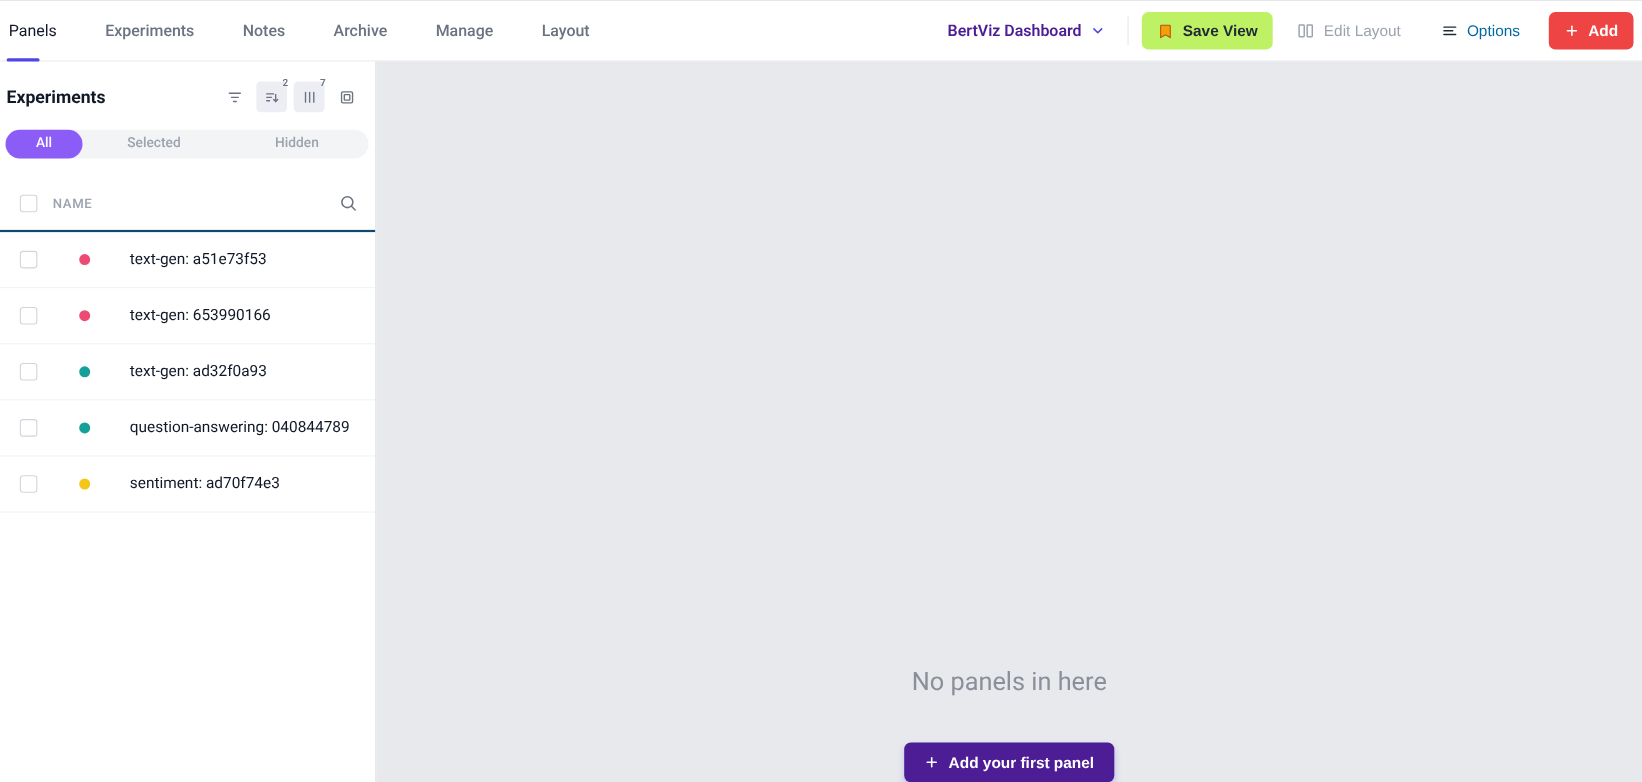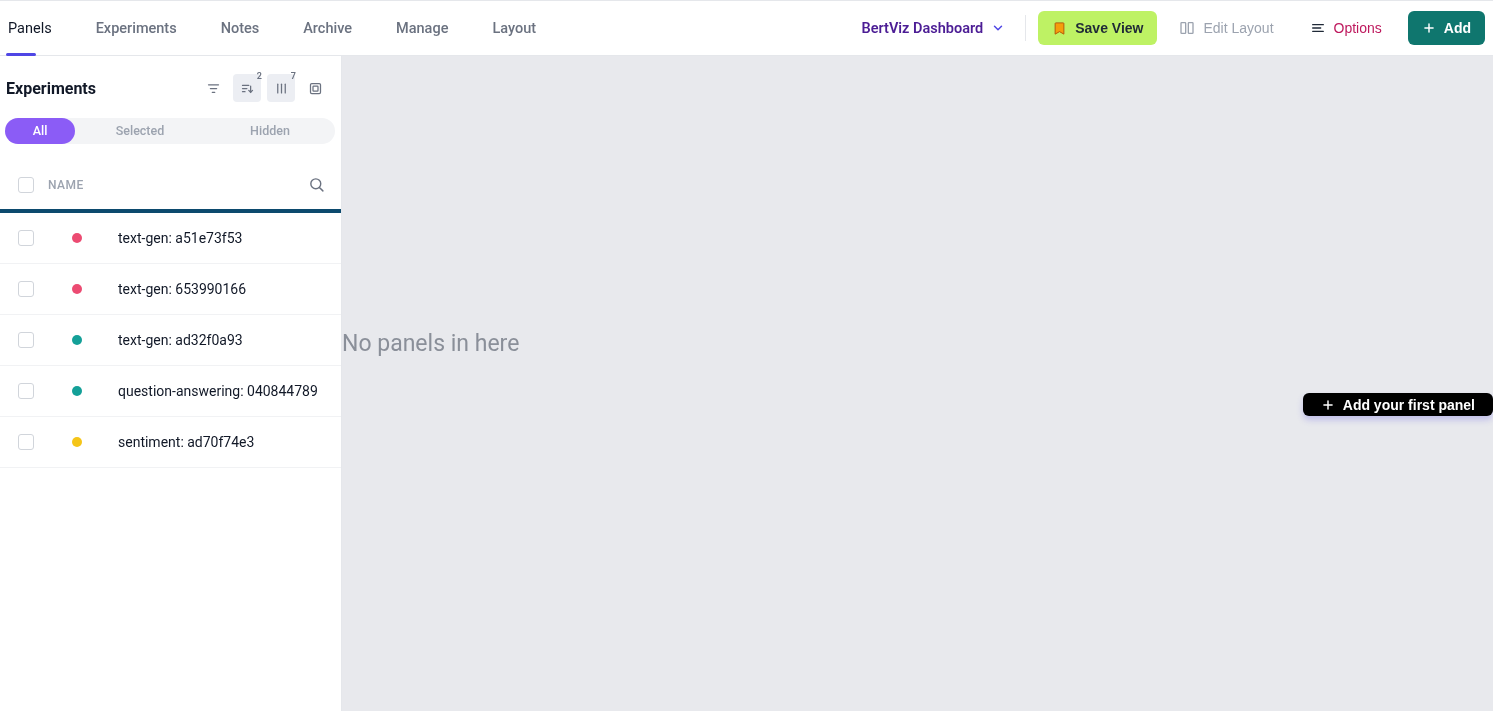--- a/index.html
+++ b/index.html
@@ -86,48 +86,48 @@
     margin-right: 8px;
   }
   .btn-edit {
     background: transparent;
     color: #9ca3af;
     font-weight: 500;
     margin-right: 8px;
   }
   .btn-options {
     background: transparent;
-    color: #be185d;
+    color: #0369a1;
     font-weight: 500;
     margin-right: 12px;
   }
   .btn-add {
-    background: #0f766e;
+    background: #ef4444;
     color: #fff;
   }
 
   
   .layout {
     display: flex;
     height: calc(711px - 56px);
   }
   .sidebar {
     width: 342px;
     border-right: 1px solid #e5e7eb;
     display: flex;
     flex-direction: column;
     background: #fff;
   }
   .main {
     flex: 1;
     background: #e8e9ed;
     display: flex;
     align-items: center;
-    justify-content: space-between;
-    flex-direction: row;
+    justify-content: flex-end;
+    flex-direction: column;
   }
 
   
   .sb-head {
     display: flex;
     align-items: center;
     padding: 18px 12px 10px 6px;
   }
   .sb-title {
     font-size: 16px;
@@ -186,21 +186,21 @@
     color: #fff;
     border-radius: 999px;
     height: 26px;
   }
 
   
   .name-head {
     display: flex;
     align-items: center;
     padding: 32px 16px 16px 18px;
-    border-bottom: 4px solid #0c4a6e;
+    border-bottom: 2px solid #0c4a6e;
   }
   .chk {
     width: 16px;
     height: 16px;
     border: 1.5px solid #d1d5db;
     border-radius: 3px;
     margin-right: 14px;
     flex-shrink: 0;
     cursor: pointer;
   }
@@ -241,24 +241,24 @@
 
   
   .empty-title {
     font-size: 23px;
     color: #8a8f99;
     font-weight: 400;
     margin-top: -80px;
   }
   .btn-addpanel {
     margin-top: 42px;
-    background: #000000;
+    background: #4c1d95;
     color: #fff;
     box-shadow: 0 4px 6px rgba(79,70,229,0.25);
-    height: 23px;
+    height: 36px;
     padding: 0 18px;
   }
 
   svg { display: block; }
 </style>
 </head>
 <body>
 
 <div class="topbar">
   <div class="nav-tabs">

